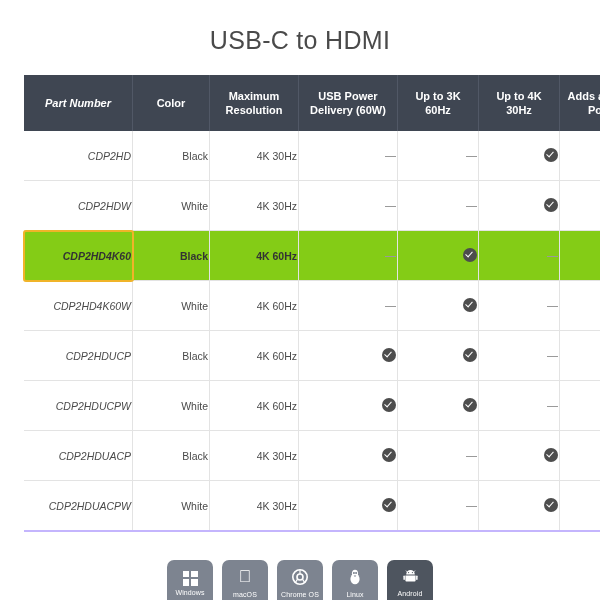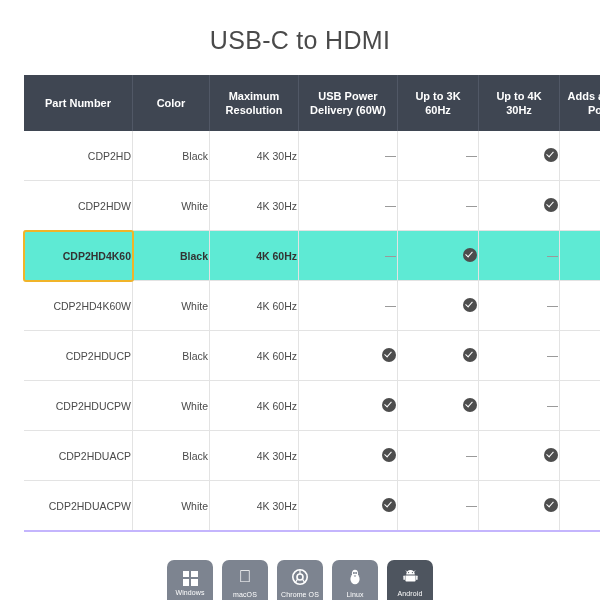--- a/index.html
+++ b/index.html
@@ -62,25 +62,25 @@
     border-right: 1px solid #e3e3e3;
     background: #ffffff;
   }
   table.compat tbody td:last-child {
     border-right: none;
   }
   table.compat tbody tr:last-child td {
     border-bottom: 2px solid #c4b5fd;
   }
   table.compat tbody tr.highlight td {
-    background: #5eead4;
+    background: #84cc16;
     font-weight: bold;
     color: #333333;
   }
-  .col-part { width: 100px; }
+  .col-part { width: 100px; font-style: italic; }
   .col-color { width: 68px; }
   .col-res { width: 80px; }
   .col-pd { width: 90px; margin-top: 20px; }
   .col-4k60 { width: 72px; }
   .col-4k30 { width: 72px; }
   .col-usb { width: 70px; }
 
   .check {
     display: inline-block;
     width: 14px;

